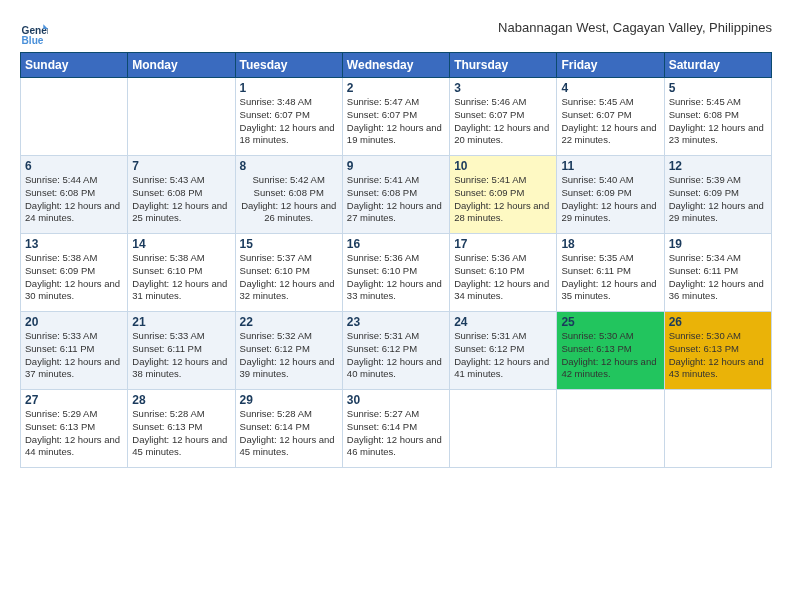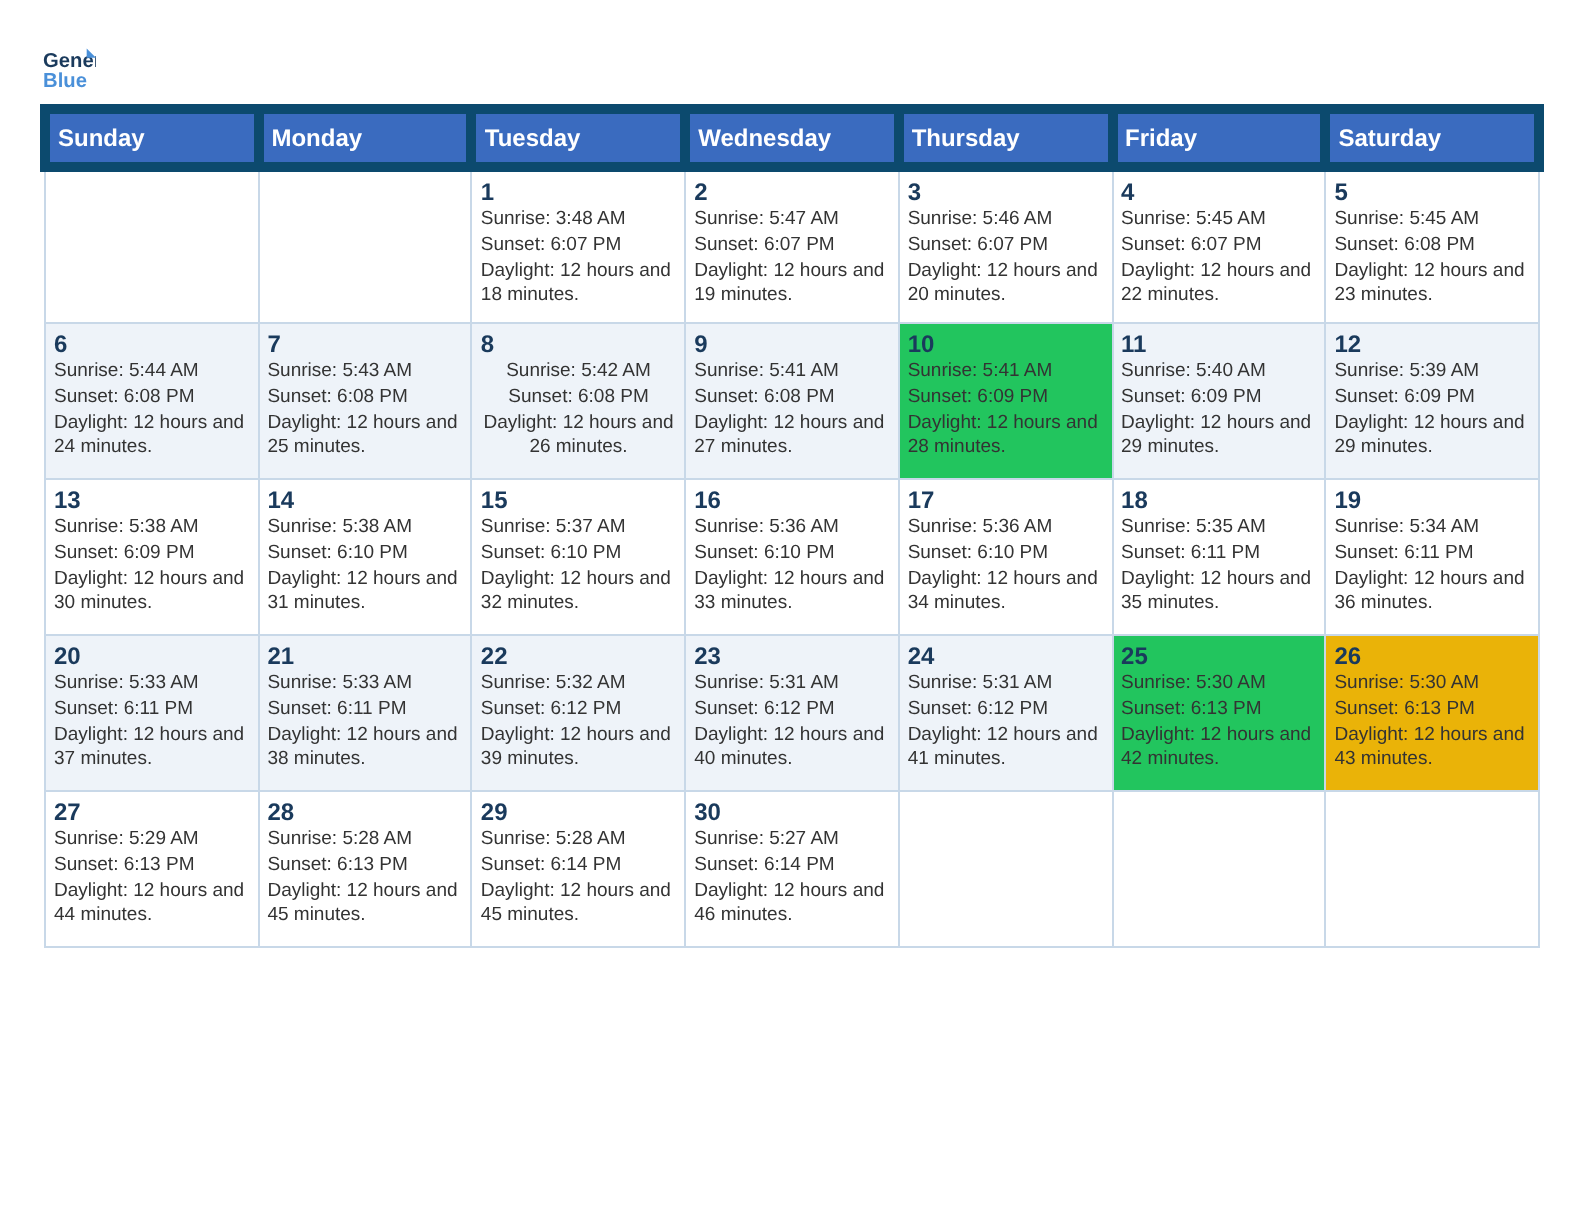--- a/index.html
+++ b/index.html
@@ -50,21 +50,21 @@
       border-collapse: collapse;
       margin-top: 6px;
     }
     .calendar th {
       background: #3a6bbf;
       color: #fff;
       font-size: 12px;
       font-weight: bold;
       padding: 5px 4px;
       text-align: left;
-      border: 5px solid #0c4a6e;
+      border: 1px solid #0c4a6e;
     }
     .calendar td {
       border: 1px solid #c8d8e8;
       vertical-align: top;
       width: calc(100% / 7);
       padding: 3px 4px;
       background: #fff;
       height: 78px;
     }
     .calendar tr:nth-child(even) td {
@@ -95,20 +95,21 @@
 <div class="page">
   <div class="header-row">
     <div class="logo">
       <svg class="logo-icon" viewBox="0 0 36 36">
         <text x="2" y="20" font-size="13" font-weight="bold" fill="#1a3a5c" font-family="Arial">General</text>
         <text x="2" y="33" font-size="13" font-weight="bold" fill="#4a90d9" font-family="Arial">Blue</text>
         <polygon points="30,8 36,14 30,14" fill="#4a90d9"></polygon>
       </svg>
     </div>
     <div class="title-block">
+      <div class="subtitle">Nabannagan West, Cagayan Valley, Philippines</div>
     </div>
   </div>
 
   <table class="calendar">
     <thead>
       <tr>
         <th>Sunday</th>
         <th>Monday</th>
         <th>Tuesday</th>
         <th>Wednesday</th>
@@ -170,21 +171,21 @@
             <div class="day-info" style="white-space: pre-line; text-align: center;">Sunrise: 5:42 AM
 Sunset: 6:08 PM
 Daylight: 12 hours and 26 minutes.</div>
           </td>
           <td style="background: rgb(238, 243, 249);">
             <span class="day-num">9</span>
             <div class="day-info" style="white-space: pre-line;">Sunrise: 5:41 AM
 Sunset: 6:08 PM
 Daylight: 12 hours and 27 minutes.</div>
           </td>
-          <td style="background: #22c55e; margin-left: 20px;">
+          <td style="background: #fef9c3; margin-left: 20px;">
             <span class="day-num">10</span>
             <div class="day-info" style="white-space: pre-line;">Sunrise: 5:41 AM
 Sunset: 6:09 PM
 Daylight: 12 hours and 28 minutes.</div>
           </td>
           <td style="background: rgb(238, 243, 249);">
             <span class="day-num">11</span>
             <div class="day-info" style="white-space: pre-line;">Sunrise: 5:40 AM
 Sunset: 6:09 PM
 Daylight: 12 hours and 29 minutes.</div>

